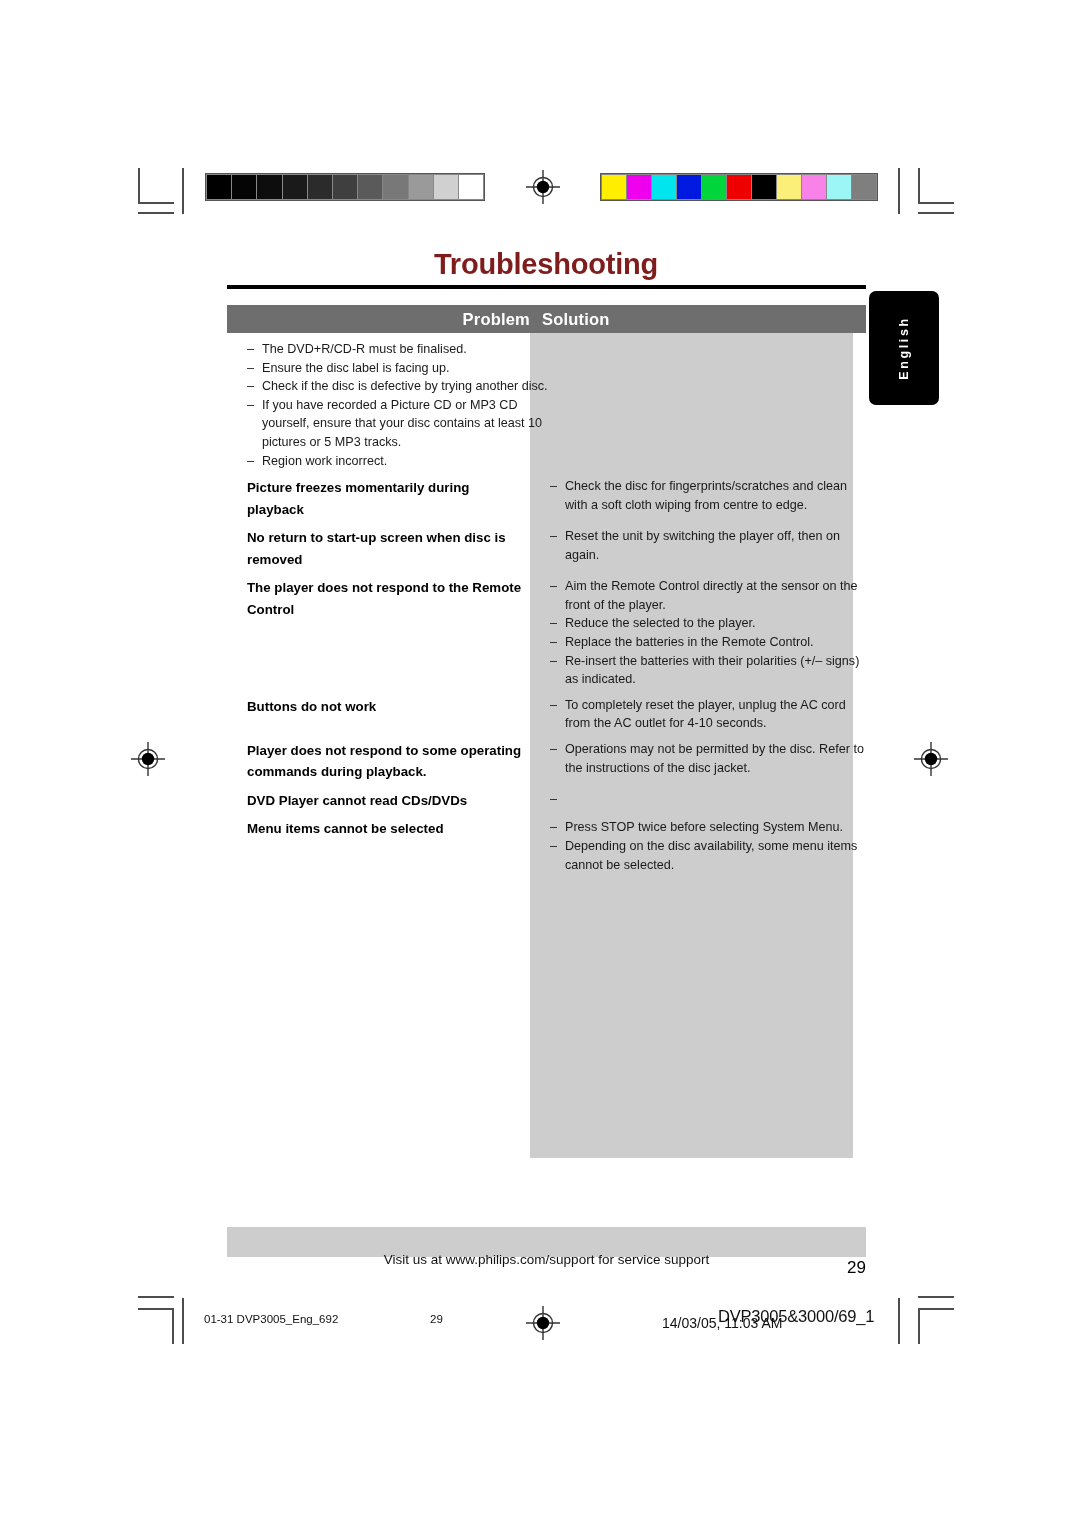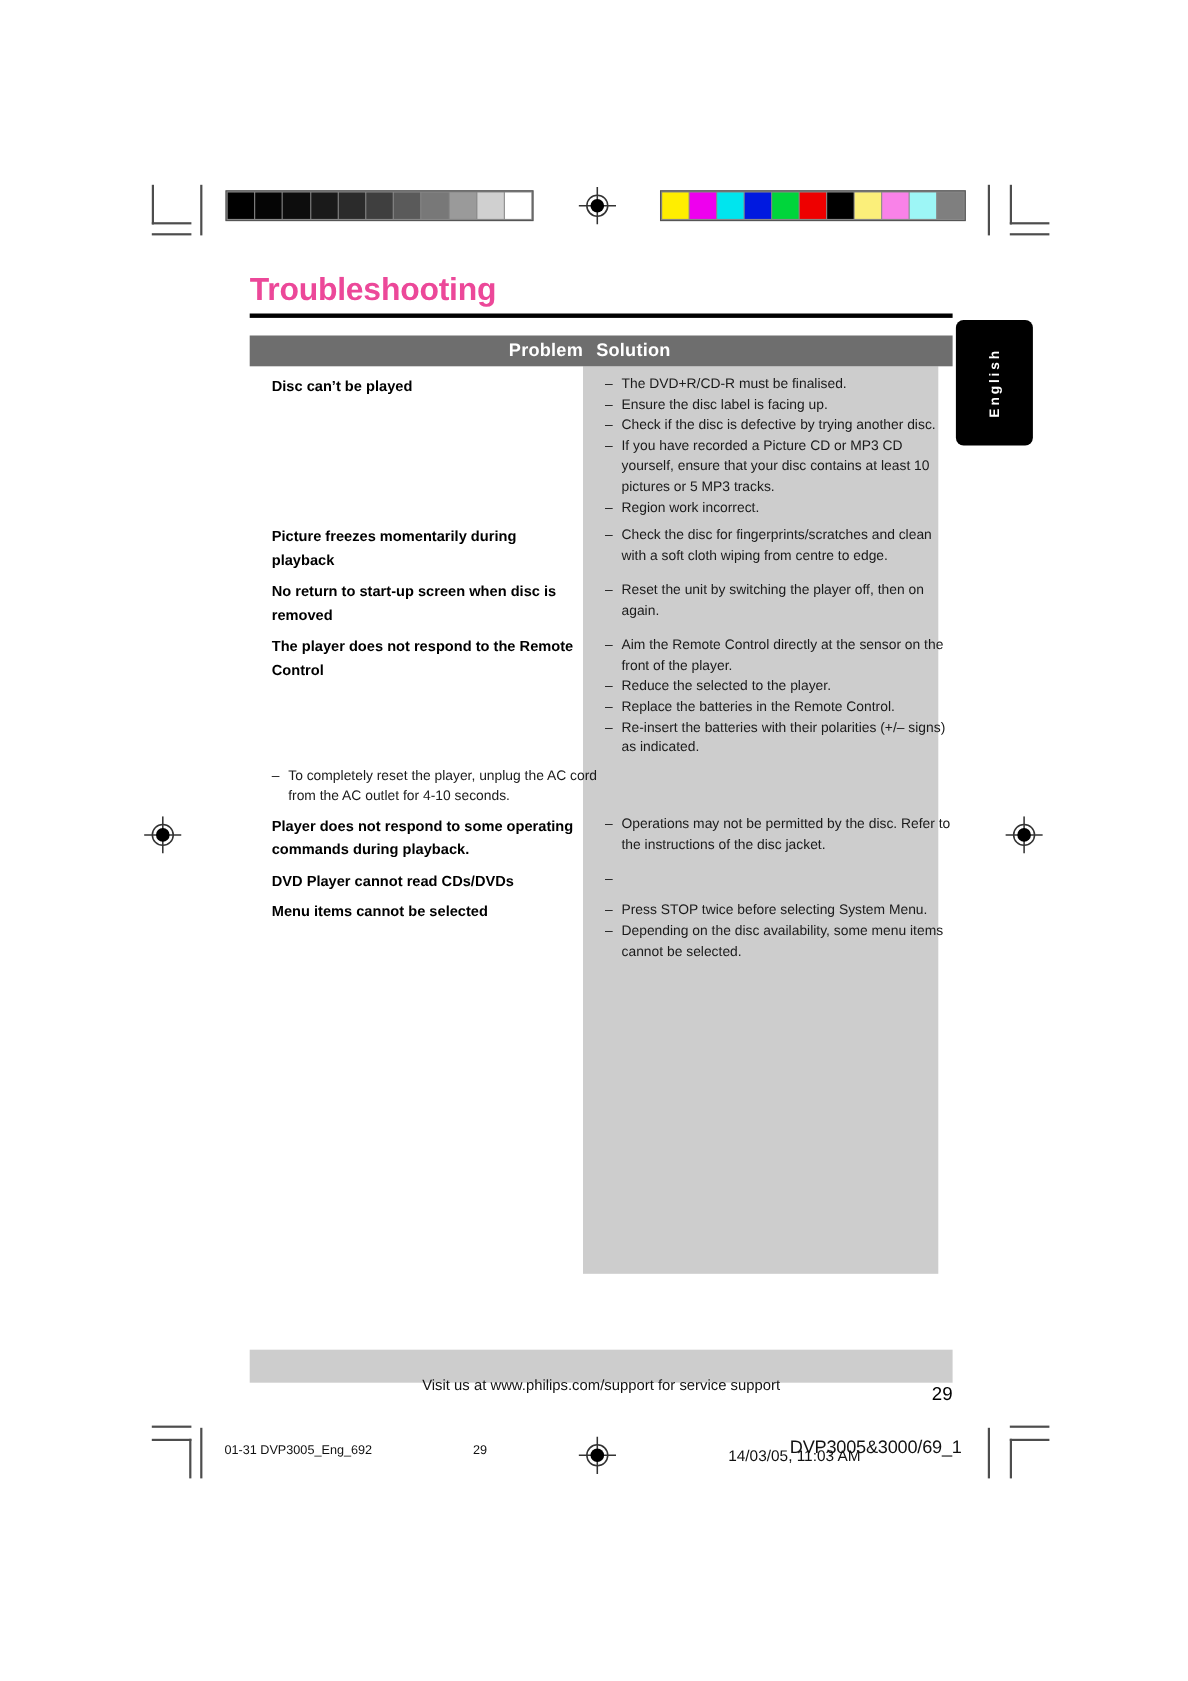--- a/index.html
+++ b/index.html
@@ -48,25 +48,25 @@
   }
   #grayscale-bar { left: 205px; top: 173px; width: 280px; height: 28px; }
   #color-bar { left: 600px; top: 173px; width: 278px; height: 28px; }
 
   
   #page-title {
     position: absolute;
     left: 227px;
     top: 248px;
     width: 638px;
-    text-align: left;
+    text-align: center;
     font-size: 29px;
     font-weight: bold;
     letter-spacing: -0.2px;
-    color: #ec4899;
+    color: #7f1d1d;
   }
   #title-rule {
     position: absolute;
     left: 227px;
     top: 285px;
     width: 639px;
     height: 4px;
     background: #000;
   }
 
@@ -305,21 +305,20 @@
 
   <div id="trouble-table">
     <div id="table-header">
       <div class="th problem">Problem</div>
       <div class="th solution">Solution</div>
     </div>
   </div>
 
   <div id="table-body">
       <div class="trow">
-        <div class="cell-problem">Disc can’t be played</div>
         <div class="cell-solution">
           <div class="sol-item"><span class="dash">–</span><span>The DVD+R/CD-R must be finalised.</span></div>
           <div class="sol-item"><span class="dash">–</span><span>Ensure the disc label is facing up.</span></div>
           <div class="sol-item"><span class="dash">–</span><span>Check if the disc is defective by trying another disc.</span></div>
           <div class="sol-item"><span class="dash">–</span><span>If you have recorded a Picture CD or MP3 CD yourself, ensure that your disc contains at least 10 pictures or 5 MP3 tracks.</span></div>
           <div class="sol-item"><span class="dash">–</span><span>Region work incorrect.</span></div>
         </div>
       </div>
       <div class="trow">
         <div class="cell-problem">Picture freezes momentarily during playback</div>
@@ -336,20 +335,21 @@
       <div class="trow">
         <div class="cell-problem">The player does not respond to the Remote Control</div>
         <div class="cell-solution">
           <div class="sol-item"><span class="dash">–</span><span>Aim the Remote Control directly at the sensor on the front of the player.</span></div>
           <div class="sol-item"><span class="dash">–</span><span>Reduce the selected to the player.</span></div>
           <div class="sol-item"><span class="dash">–</span><span>Replace the batteries in the Remote Control.</span></div>
           <div class="sol-item"><span class="dash">–</span><span>Re-insert the batteries with their polarities (+/– signs) as indicated.</span></div>
         </div>
       </div>
       <div class="trow">
+        <div class="cell-problem">Buttons do not work</div>
         <div class="cell-solution">
           <div class="sol-item"><span class="dash">–</span><span>To completely reset the player, unplug the AC cord from the AC outlet for 4-10 seconds.</span></div>
         </div>
       </div>
       <div class="trow">
         <div class="cell-problem">Player does not respond to some operating commands during playback.</div>
         <div class="cell-solution">
           <div class="sol-item"><span class="dash">–</span><span>Operations may not be permitted by the disc. Refer to the instructions of  the disc jacket.</span></div>
         </div>
       </div>

